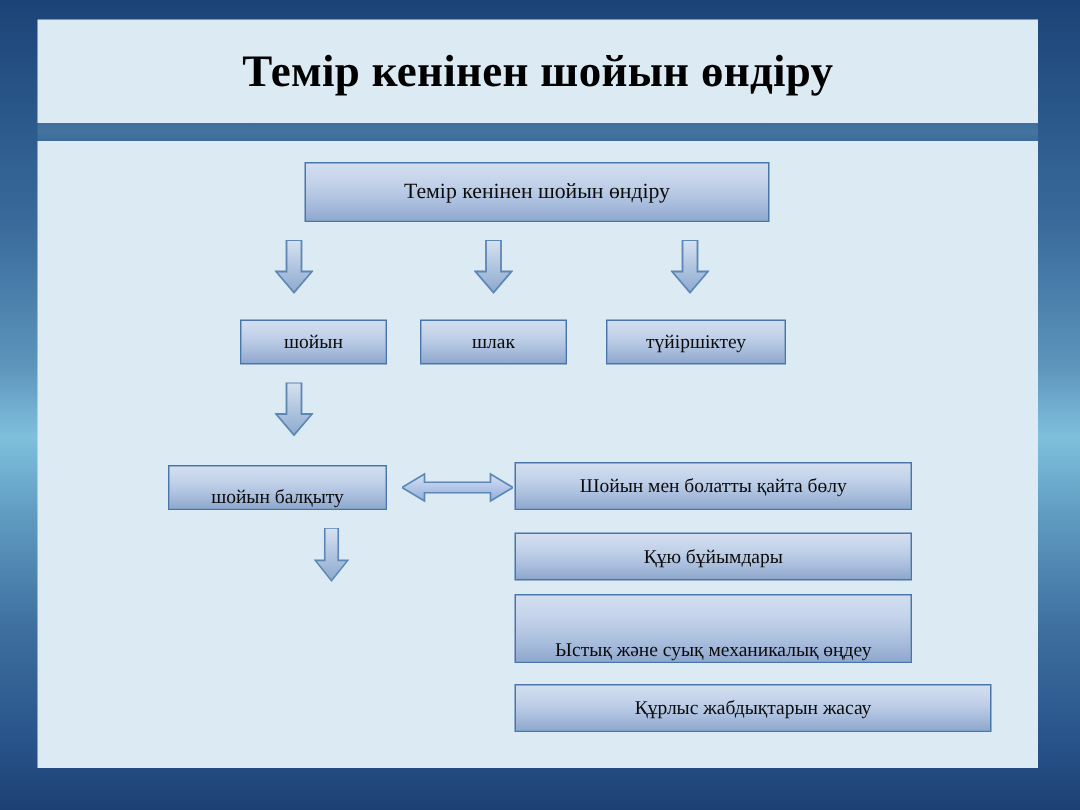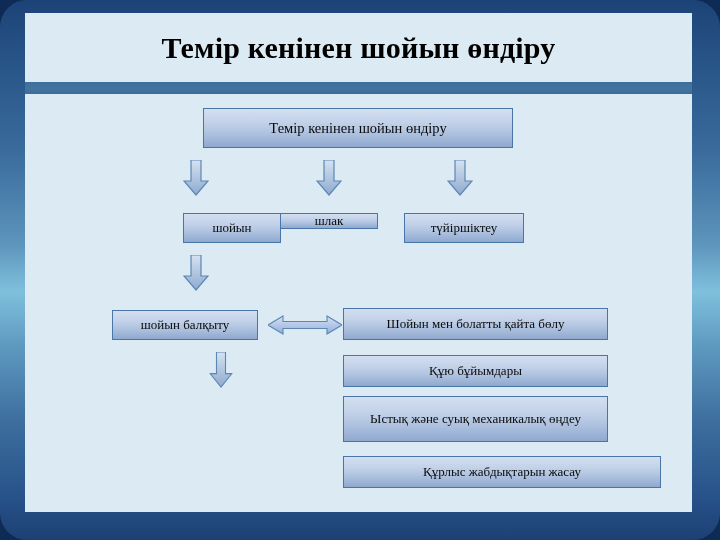--- a/index.html
+++ b/index.html
@@ -22,21 +22,20 @@
         #1c4377 0%,
         #265285 10%,
         #3a6b9c 28%,
         #5c94bb 45%,
         #7fc0dd 54%,
         #5e9ac0 64%,
         #3d6e9e 78%,
         #27528a 92%,
         #1d4073 100%);
     overflow: hidden;
-    border-radius: 27px;
   }
 
   
   .panel {
     position: absolute;
     background: #dcebf3;
     box-sizing: border-box;
   }
   #title-panel {
     left: 25px;
@@ -128,35 +127,35 @@
     </defs>
     <polygon points="8,0 18,0 18,21 25,21 13,35 1,21 8,21" fill="url(#ag1)" stroke="#5c86b4" stroke-width="1.2"></polygon>
   </svg>
   <svg class="arrow-down" style="left:316px; top:160px;" viewBox="0 0 26 36">
     <polygon points="8,0 18,0 18,21 25,21 13,35 1,21 8,21" fill="url(#ag1)" stroke="#5c86b4" stroke-width="1.2"></polygon>
   </svg>
   <svg class="arrow-down" style="left:447px; top:160px;" viewBox="0 0 26 36">
     <polygon points="8,0 18,0 18,21 25,21 13,35 1,21 8,21" fill="url(#ag1)" stroke="#5c86b4" stroke-width="1.2"></polygon>
   </svg>
 
-  <div class="node" style="left:160px; top:213px; width:98px; height:30px;margin-left:23px;">
+  <div class="node" style="left:160px; top:213px; width:98px; height:30px;">
     <span>шойын</span>
   </div>
-  <div class="node" style="left:280px; top:213px; width:98px; height:16px;">
+  <div class="node" style="left:280px; top:213px; width:98px; height:30px;">
     <span>шлак</span>
   </div>
   <div class="node" style="left:404px; top:213px; width:120px; height:30px;">
     <span>түйіршіктеу</span>
   </div>
 
   <svg class="arrow-down" style="left:183px; top:255px;" viewBox="0 0 26 36">
     <polygon points="8,0 18,0 18,21 25,21 13,35 1,21 8,21" fill="url(#ag1)" stroke="#5c86b4" stroke-width="1.2"></polygon>
   </svg>
 
-  <div class="node" style="left:112px; top:310px; width:146px; height:30px;">
+  <div class="node" style="left:112px; top:310px; width:146px; height:30px;align-items:flex-end;">
     <span>шойын балқыту</span>
   </div>
 
   <svg class="arrow-h" style="left:268px; top:312px;" viewBox="0 0 74 26">
     <defs>
       <linearGradient id="ag2" x1="0" y1="0" x2="0" y2="1">
         <stop offset="0%" stop-color="#d6e2f1"></stop>
         <stop offset="100%" stop-color="#93addf"></stop>
       </linearGradient>
     </defs>
@@ -168,21 +167,21 @@
   </div>
 
   <svg class="arrow-down" style="left:208px; top:352px;" viewBox="0 0 26 40">
     <polygon points="8,0 18,0 18,24 25,24 13,39 1,24 8,24" fill="url(#ag1)" stroke="#5c86b4" stroke-width="1.2"></polygon>
   </svg>
 
   <div class="node" style="left:343px; top:355px; width:265px; height:32px;">
     <span>Құю бұйымдары</span>
   </div>
 
-  <div class="node" style="left:343px; top:396px; width:265px; height:46px;">
+  <div class="node" style="left:343px; top:396px; width:265px; height:46px;align-items:flex-end;">
     <span>Ыстық және суық  механикалық өңдеу</span>
   </div>
 
 
   <div class="node" style="left:343px; top:456px; width:318px; height:32px;">
     <span>Құрлыс жабдықтарын жасау</span>
   </div>
 
 </div>
 

